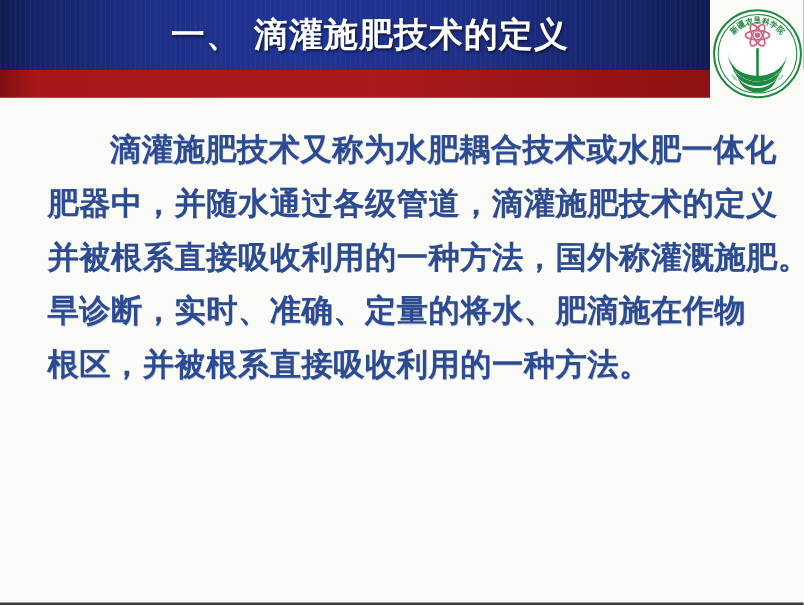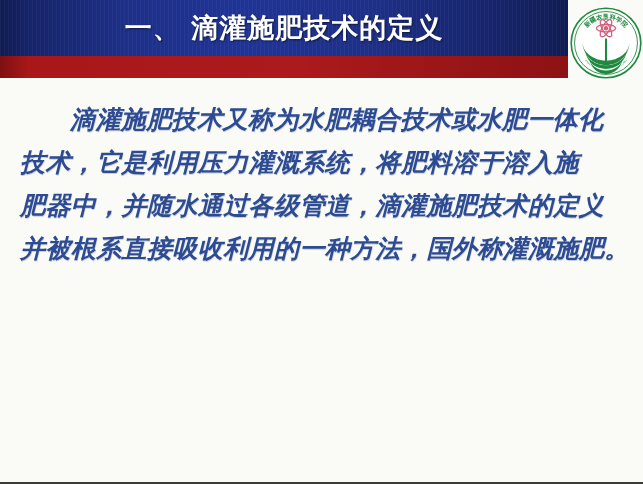--- a/index.html
+++ b/index.html
@@ -44,21 +44,21 @@
     background:
       repeating-linear-gradient(to right,
         rgba(255,255,255,0.035) 0px,
         rgba(255,255,255,0.035) 1px,
         rgba(0,0,0,0.0) 1px,
         rgba(0,0,0,0.0) 4px);
     pointer-events: none;
   }
   #header-title {
     position: absolute;
-    left: 0;
+    left: 12px;
     top: 0;
     width: 568px;
     height: 56px;
     display: flex;
     align-items: center;
     justify-content: center;
     color: #ffffff;
     font-family: "DejaVu Serif", serif;
     font-size: 27px;
     font-weight: 700;
@@ -117,34 +117,33 @@
   }
   #logo-emblem {
     width: 74px;
     height: 74px;
     display: block;
   }
 
   
   #body-text {
     position: absolute;
-    left: 20px;
+    left: 38px;
     top: 98px;
     width: 590px;
     color: #2d4b92;
     font-family: "DejaVu Serif", serif;
     font-size: 25px;
     font-weight: 600;
     line-height: 43px;
     letter-spacing: 0.4px;
     text-align: justify;
     text-justify: inter-character;
     text-indent: 50px;
     text-shadow: 0.5px 0.5px 0px rgba(45,75,146,0.25);
-    font-style: italic;
   }
   .para-line {
     display: block;
     white-space: nowrap;
   }
   #body-text .para-line:first-child {
     text-indent: 50px;
   }
   #body-text .para-line {
     text-indent: 0;
@@ -199,18 +198,19 @@
         <ellipse cx="50" cy="30" rx="13" ry="5"></ellipse>
         <ellipse cx="50" cy="30" rx="13" ry="5" transform="rotate(60 50 30)"></ellipse>
         <ellipse cx="50" cy="30" rx="13" ry="5" transform="rotate(120 50 30)"></ellipse>
       </g>
       <circle cx="50" cy="30" r="3" fill="#d4607f"></circle>
     </svg>
   </div>
 
   <div id="body-text">
     <span class="para-line indent">滴灌施肥技术又称为水肥耦合技术或水肥一体化</span>
-    <span class="para-line">技术，它是利用压力灌溉系统，将肥料溶于溶入施</span>
     <span class="para-line">肥器中，并随水通过各级管道，滴灌施肥技术的定义</span>
     <span class="para-line">并被根系直接吸收利用的一种方法，国外称灌溉施肥。</span>
+    <span class="para-line">旱诊断，实时、准确、定量的将水、肥滴施在作物</span>
+    <span class="para-line">根区，并被根系直接吸收利用的一种方法。</span>
   </div>
 
 </div>
 
 </body></html>

